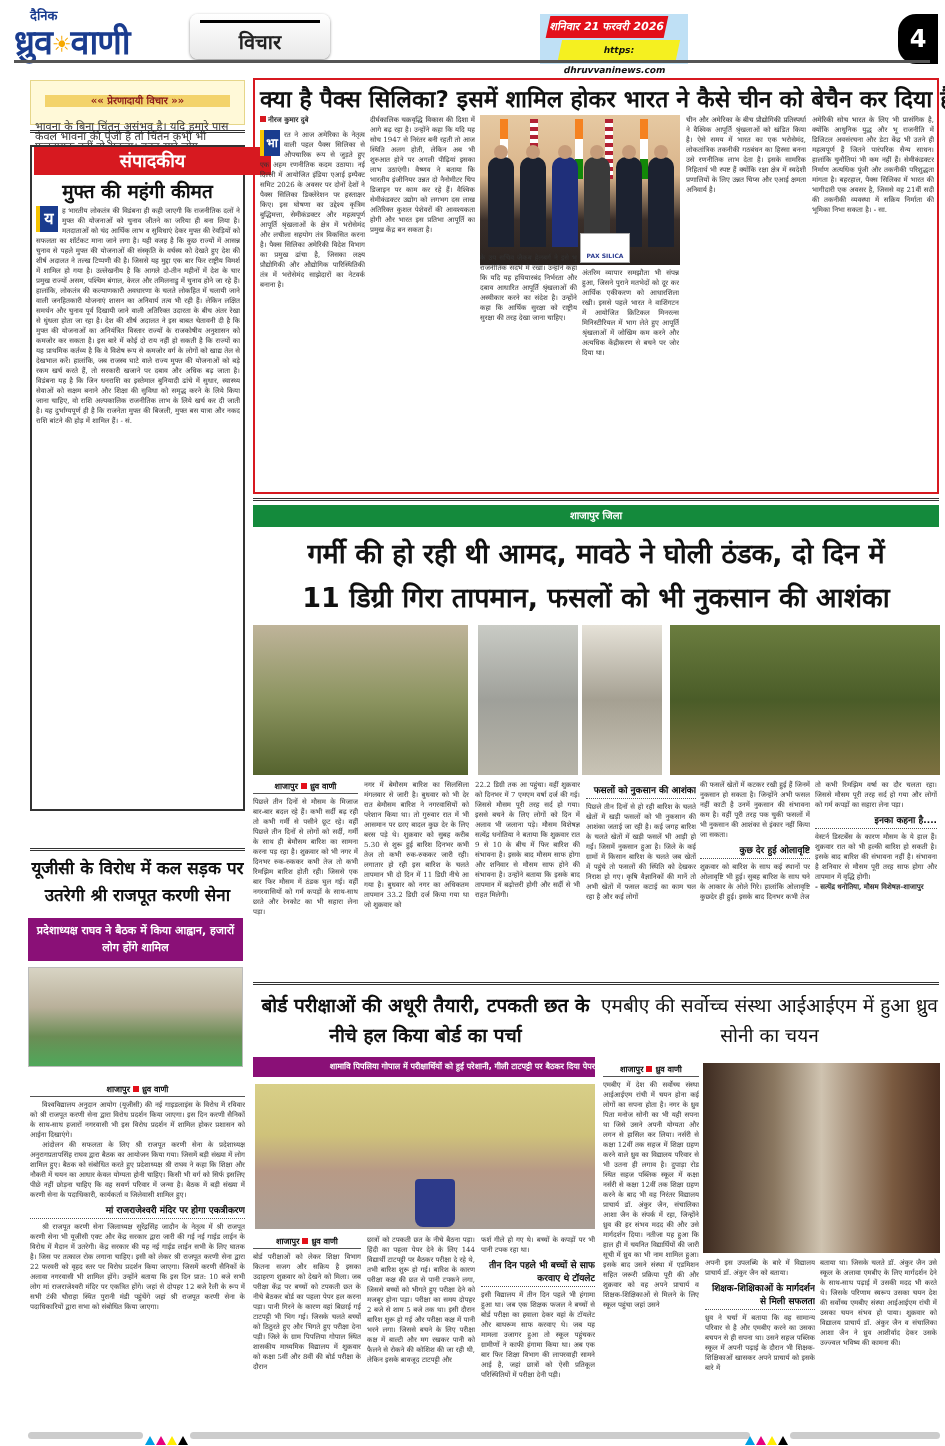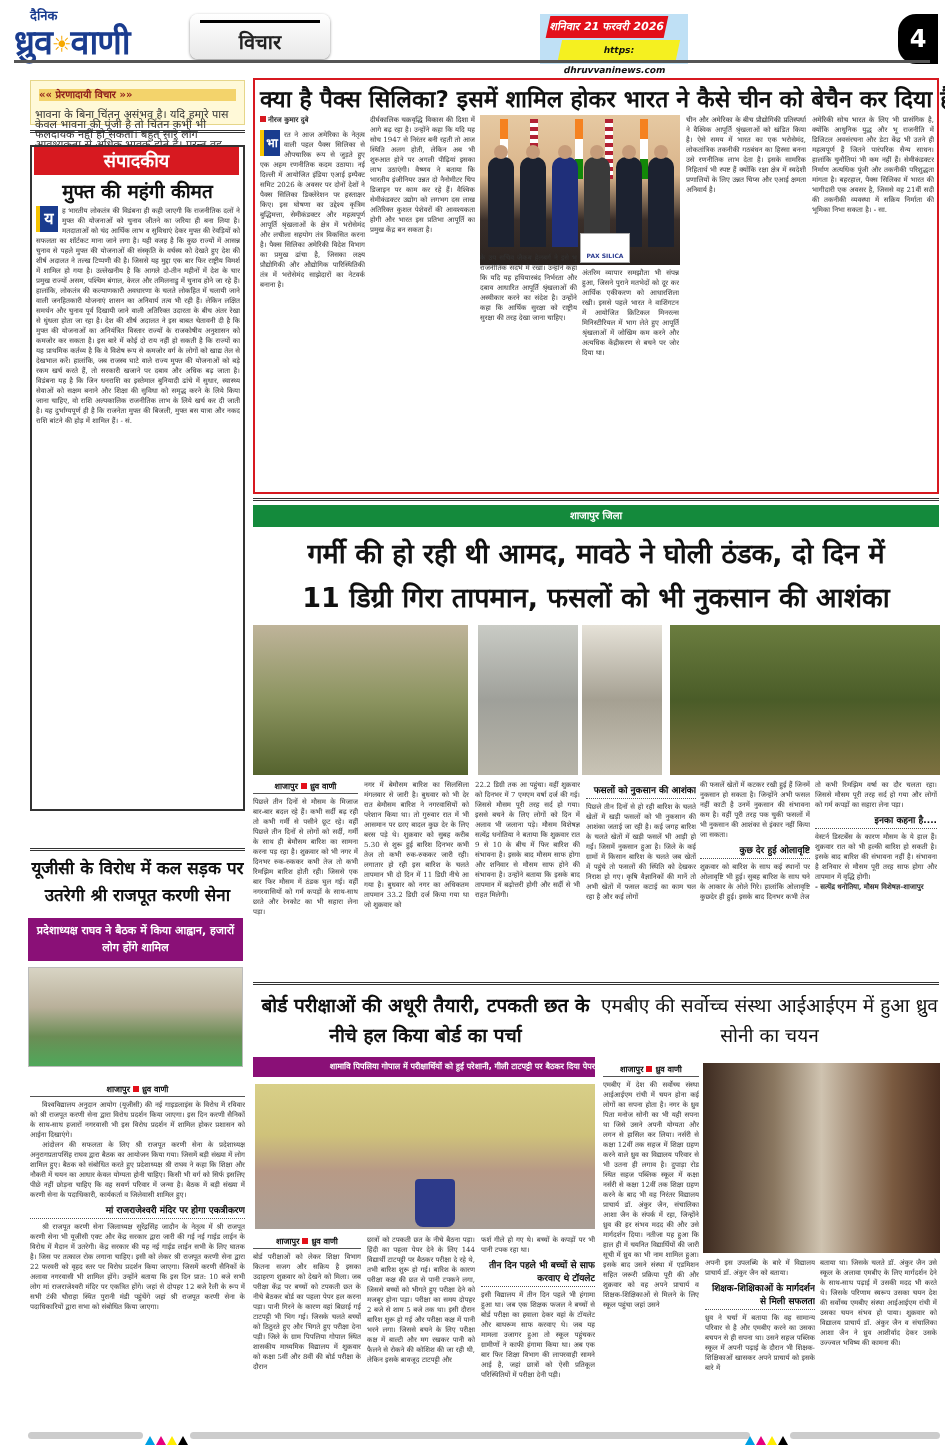--- a/index.html
+++ b/index.html
@@ -9,25 +9,25 @@
 .hdr-logo{left:14px;top:18px;font:bold 34px "DejaVu Sans",sans-serif;color:#1a3c8f;letter-spacing:-1px}
 .hdr-logo .sun{color:#f6a800;font-size:22px;vertical-align:middle}
 .hdr-rule{left:14px;top:60px;width:916px;height:3px;background:#555}
 .hdr-section{left:190px;top:14px;width:140px;height:45px;border-radius:8px;background:linear-gradient(#fff,#e8e8e8);box-shadow:0 1px 3px #888;text-align:center;padding-top:14px;font:bold 20px "DejaVu Sans",sans-serif;color:#222}
 .hdr-section:before{content:"";position:absolute;left:10px;right:10px;top:6px;height:3px;background:#000}
 .hdr-date-wrap{left:540px;top:14px;width:148px;height:50px;background:#bfe0f5}
 .hdr-date{left:548px;top:16px;width:118px;height:22px;background:#e3101a;color:#fff;font:bold 11px "DejaVu Sans",sans-serif;text-align:center;line-height:22px;transform:skewX(-12deg)}
 .hdr-url{left:560px;top:40px;width:118px;height:20px;background:#f5f020;color:#111;font:bold 9px "DejaVu Sans",sans-serif;text-align:center;line-height:20px;transform:skewX(-12deg)}
 .hdr-page{left:898px;top:14px;width:40px;height:50px;background:#000;color:#fff;font:bold 24px "DejaVu Sans",sans-serif;text-align:center;line-height:50px;border-radius:18px 0 0 18px}
 .quote-box{left:30px;top:80px;width:215px;height:45px;background:#fff9d8;border:1px solid #e6d68a}
-.quote-title{background:#f3d36b;color:#8c1b1b;font:bold 10px "DejaVu Sans",sans-serif;height:12px;line-height:12px;margin:8px}
+.quote-title{background:#f3d36b;color:#8c1b1b;font:bold 10px "DejaVu Sans",sans-serif;text-align:center;height:12px;line-height:12px;margin:14px}
 .quote-text{font-size:11px;line-height:10px;padding:1px 4px;color:#333}
 .quote-text b{color:#111}
 .ed-box{left:30px;top:145px;width:215px;height:666px;border:2px solid #333}
-.ed-title{left:34px;top:147px;width:205px;height:28px;background:#d71920;color:#fff;font:bold 18px "DejaVu Sans",sans-serif;text-align:center;line-height:28px}
+.ed-title{left:34px;top:147px;width:237px;height:28px;background:#d71920;color:#fff;font:bold 18px "DejaVu Sans",sans-serif;text-align:center;line-height:28px}
 .ed-head{left:30px;top:178px;width:215px;text-align:center;font:bold 19px "DejaVu Sans",sans-serif;color:#111}
 .dropcap{background:#1a3c8f;color:#fff;font:bold 16px "DejaVu Sans",sans-serif;width:22px;height:26px;display:inline-block;text-align:center;line-height:26px;float:left;margin:0 4px 0 0;border-left:4px solid #f6c400}
 .body-text{font-size:7px;line-height:10px;text-align:justify;color:#333}
 .ed-body{left:36px;top:206px;width:204px;height:600px;overflow:hidden}
 .top-box{left:253px;top:78px;width:686px;height:416px;border:2px solid #d71920}
 .top-head{left:260px;top:82px;width:672px;font:bold 23px "DejaVu Sans",sans-serif;color:#111;white-space:nowrap;text-align:center}
 .col{overflow:hidden}
 .top-photo{left:480px;top:115px;width:200px;height:150px;background:linear-gradient(180deg,#e6c9a2 0%,#d9b48a 40%,#3a2f2a 70%,#2a2320 100%)}
 .person{position:absolute;bottom:18px;width:26px;height:90px;background:#1c2230;border-radius:10px 10px 0 0}
 .person:before{content:"";position:absolute;top:-12px;left:6px;width:14px;height:14px;border-radius:50%;background:#c69c7a}

